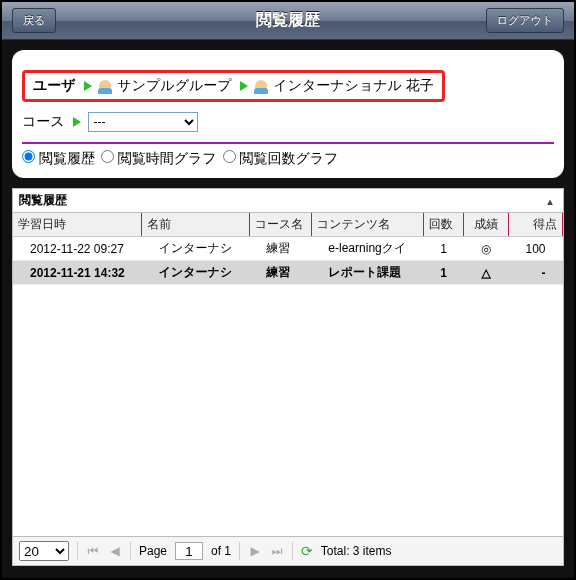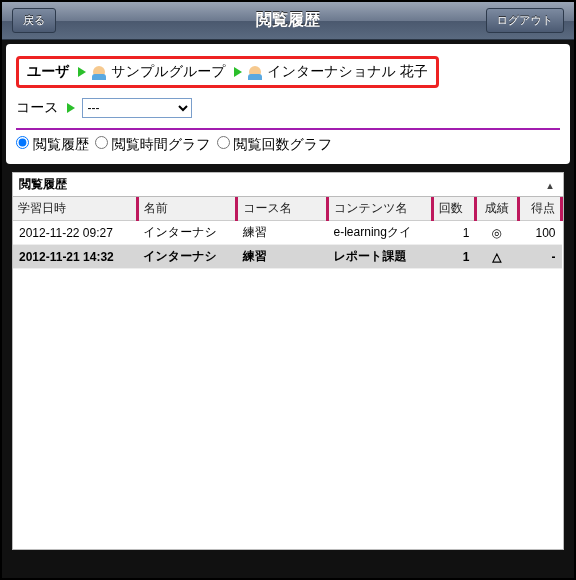--- a/index.html
+++ b/index.html
@@ -5,41 +5,41 @@
 * { box-sizing: border-box; margin: 0; padding: 0; }
 body { font-family: Arial, "MS PGothic", sans-serif; font-size: 12px; background: #000; width: 576px; height: 580px; overflow: hidden; }
 .outer { width: 576px; height: 580px; background: #111; border: 2px solid #000; position: relative; }
 
 
 .topbar { height: 38px; background: linear-gradient(#9aa5b6 0%, #6d7a8f 50%, #4a586e 51%, #5a6a80 100%); display: flex; align-items: center; justify-content: space-between; padding: 0 10px; border-bottom: 1px solid #2a3544; }
 .topbar .title { position: absolute; left: 0; right: 0; text-align: center; color: #fff; font-size: 16px; font-weight: bold; text-shadow: 0 -1px 0 #222; pointer-events: none; }
 .btn { position: relative; z-index: 2; padding: 4px 10px; font-size: 11px; color: #fff; border: 1px solid #2d3a4c; border-radius: 3px; background: linear-gradient(#7c8aa0, #4b5a72); cursor: pointer; text-shadow: 0 -1px 0 #222; }
 
 
-.panel { background: #fff; margin: 4px; border-radius: 4px; padding: 12px 10px 10px 10px; }
+.panel { background: #fff; margin: 10px; border-radius: 12px; padding: 20px 10px 10px 10px; }
 .breadcrumb { border: 3px solid #e22; border-radius: 4px; display: inline-block; padding: 4px 8px; font-size: 14px; }
 .breadcrumb .lbl { font-weight: bold; }
 .arrow { display: inline-block; width: 0; height: 0; border-top: 5px solid transparent; border-bottom: 5px solid transparent; border-left: 8px solid #2bbf2b; margin: 0 4px; vertical-align: middle; }
 .user-icon { display: inline-block; width: 12px; height: 12px; border-radius: 50%; background: #f6c98f; vertical-align: middle; margin-right: 2px; position: relative; }
 .user-icon::after { content: ""; position: absolute; bottom: -2px; left: -1px; width: 14px; height: 6px; background: #5aa8e0; border-radius: 3px 3px 0 0; }
 
 .course-row { margin-top: 10px; font-size: 14px; }
 .course-row select { border: 1px solid #7a9ecb; height: 20px; width: 110px; font-size: 12px; background: #fff; }
 
 .radios { margin-top: 10px; padding-top: 6px; border-top: 2px solid #a21caf; font-size: 14px; }
 .radios label { margin-right: 2px; }
 
 
 .grid-wrap { background: #fff; margin: 8px 10px 10px 10px; border: 1px solid #bbb; height: 378px; display: flex; flex-direction: column; }
 .grid-title { border-bottom: 1px solid #bbb; padding: 3px 6px; font-weight: bold; display: flex; justify-content: space-between; align-items: center; }
 .collapse { width: 14px; height: 10px; text-align: center; cursor: pointer; font-size: 10px; color: #444; }
 
 table { width: 100%; border-collapse: collapse; font-size: 12px; }
-thead th { background: #f0f0f0; border-bottom: 1px solid #ccc; border-right: 3px solid #be185d; padding: 3px 5px; text-align: left; font-weight: normal; color: #222; white-space: nowrap; }
-tbody td { padding: 3px 6px; border-bottom: 1px solid #eee; white-space: nowrap; overflow: hidden; text-overflow: clip; }
+thead th { background: #f0f0f0; border-bottom: 1px solid #ccc; border-right: 1px solid #be185d; padding: 3px 5px; text-align: left; font-weight: normal; color: #222; white-space: nowrap; }
+tbody td { padding: 3px 17px; border-bottom: 1px solid #eee; white-space: nowrap; overflow: hidden; text-overflow: clip; }
 tbody tr.sel { background: #d6d6d6; font-weight: bold; margin-top: 16px; }
 .col-date { width: 96px; }
 .col-name { width: 58px; }
 .col-course { width: 78px; }
 .col-content { width: 84px; }
 .col-count { width: 30px; text-align: left; }
 .col-result { width: 30px; text-align: center; }
 .col-score { width: 32px; text-align: right; }
 td.center { text-align: center; }
 td.right { text-align: right; }
@@ -124,15 +124,31 @@
               <td class="col-course">練習</td>
               <td class="col-content">レポート課題</td>
               <td class="col-count right">1</td>
               <td class="col-result center">△</td>
               <td class="col-score right">-</td>
             </tr>
           </tbody>
     </table>
   </div>
 
+  <div class="pager">
+    <select><option>20</option></select>
+    <span class="sep"></span>
+    <span class="pg-btn disabled">⏮</span>
+    <span class="pg-btn disabled">◀</span>
+    <span class="sep"></span>
+    <span>Page</span>
+    <input value="1" style="">
+    <span>of 1</span>
+    <span class="sep"></span>
+    <span class="pg-btn disabled">▶</span>
+    <span class="pg-btn disabled">⏭</span>
+    <span class="sep"></span>
+    <span class="refresh">⟳</span>
+    <span>Total: 3 items</span>
+  </div>
 </div>
 
 </div>
 
 </body></html>

